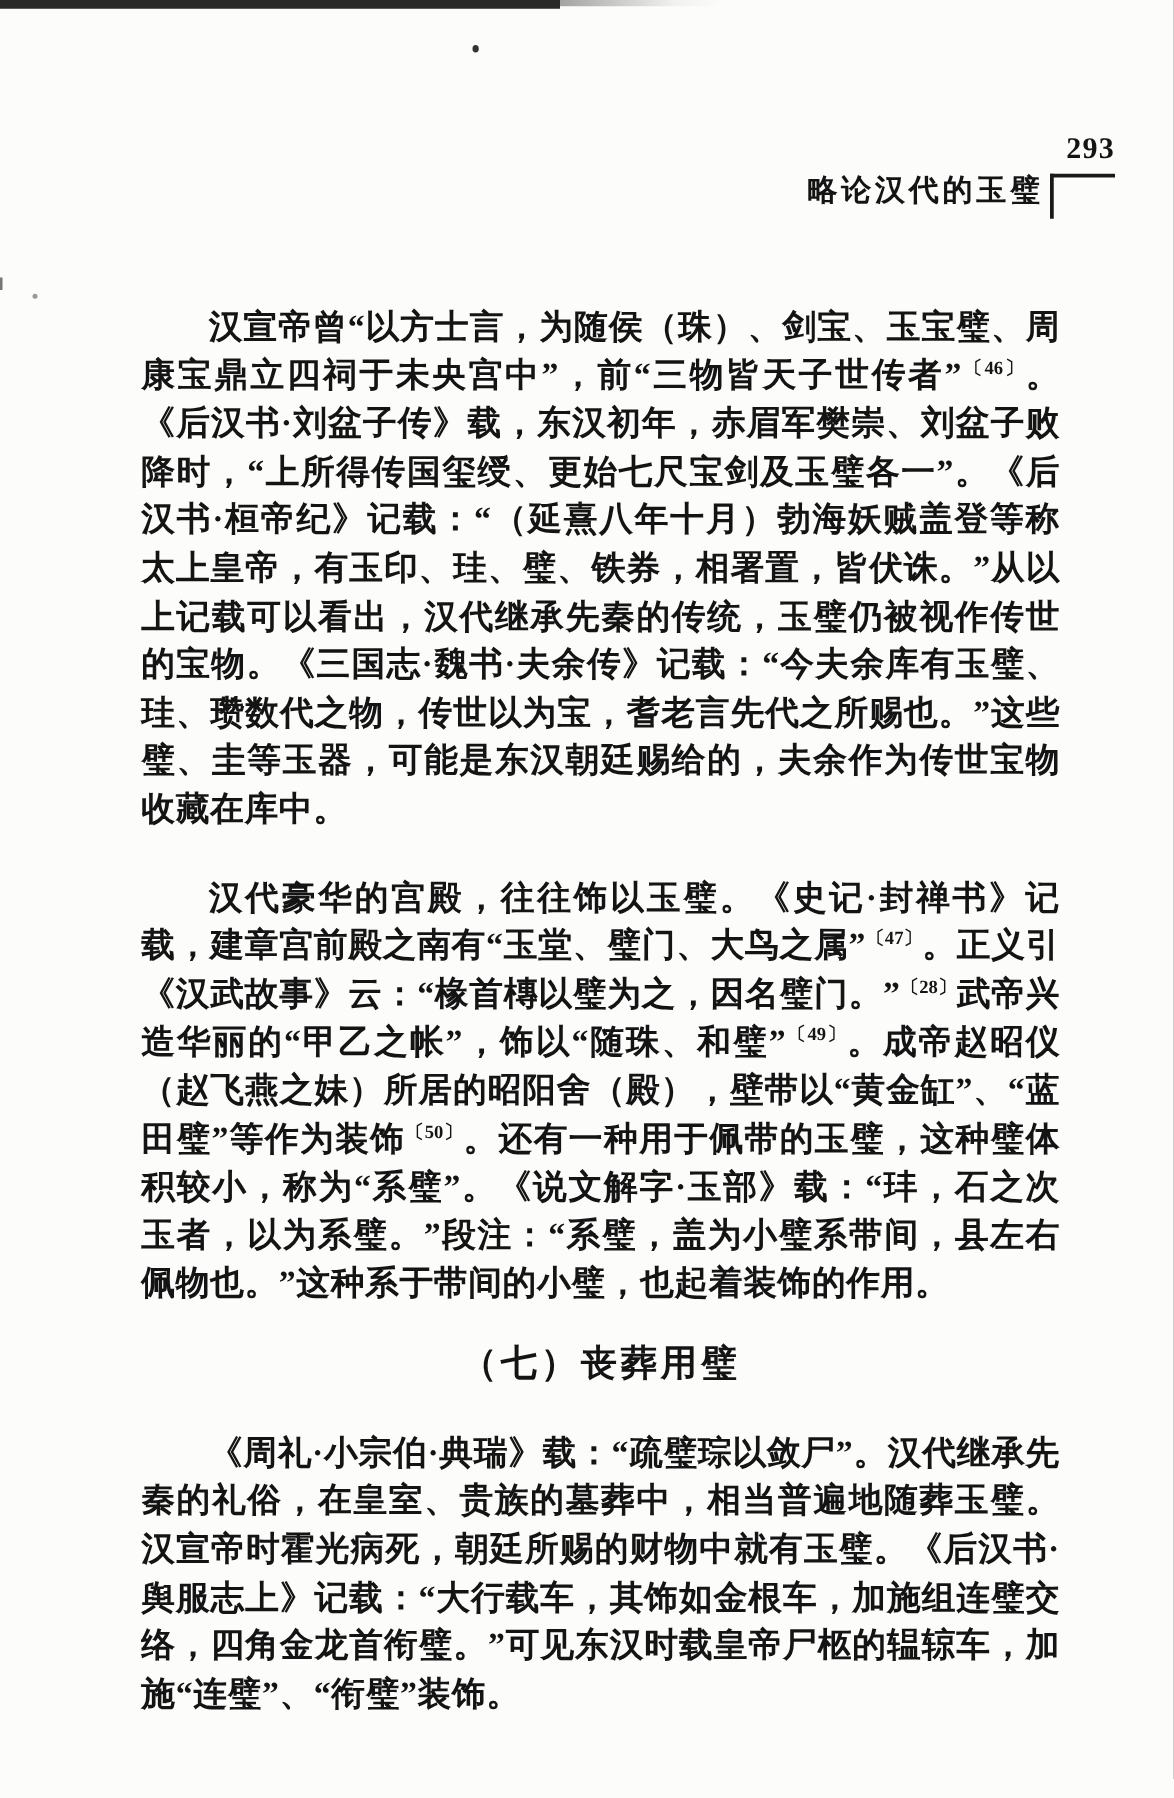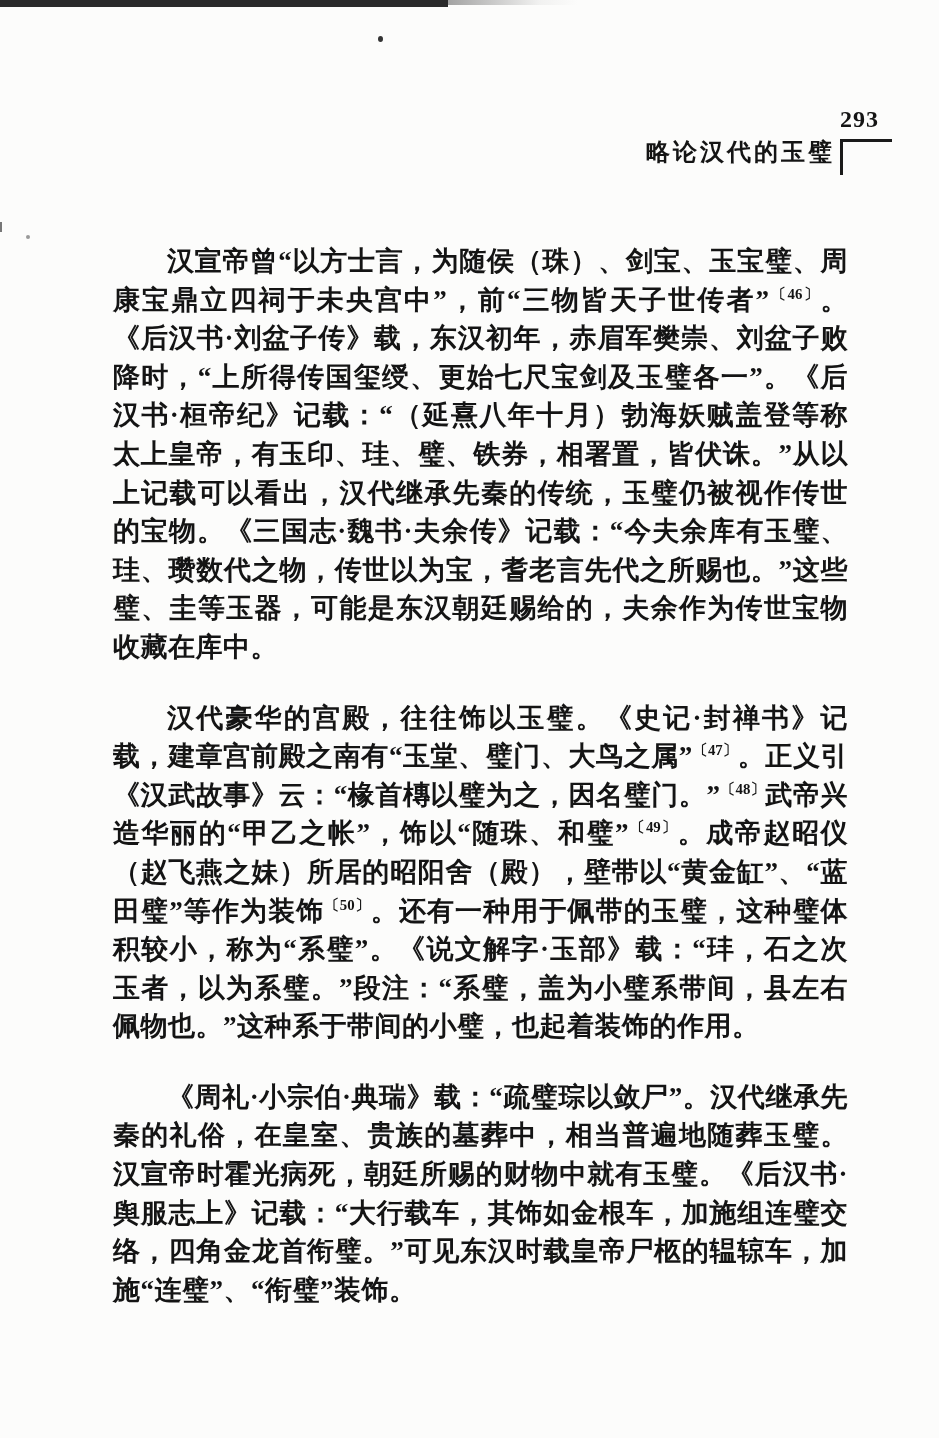--- a/index.html
+++ b/index.html
@@ -34,21 +34,21 @@
     width: 4px; height: 4px; background: #999; border-radius: 50%;
   }
   .scan-tick-left {
     position: absolute; left: 0; top: 222px;
     width: 2px; height: 10px; background: #777;
   }
 
   
   .page-number {
     position: absolute; left: 840px; top: 106px;
-    width: 52px; text-align: left;
+    width: 52px; text-align: right;
     font-size: 24px; font-weight: 700; letter-spacing: 1px;
   }
   .corner-rule-h {
     position: absolute; left: 840px; top: 139px;
     width: 52px; height: 3px; background: #1a1a1a;
   }
   .corner-rule-v {
     position: absolute; left: 840px; top: 139px;
     width: 3px; height: 36px; background: #1a1a1a;
   }
@@ -99,18 +99,19 @@
   <div class="page-number">293</div>
   <div class="corner-rule-h"></div>
   <div class="corner-rule-v"></div>
   <div class="running-head">略论汉代的玉璧</div>
 
   <div class="body-text">
 
 
     <p class="para indent">汉宣帝曾“以方士言，为随侯（珠）、剑宝、玉宝璧、周康宝鼎立四祠于未央宫中”，前“三物皆天子世传者”<sup>〔46〕</sup>。《后汉书·刘盆子传》载，东汉初年，赤眉军樊崇、刘盆子败降时，“上所得传国玺绶、更始七尺宝剑及玉璧各一”。《后汉书·桓帝纪》记载：“（延熹八年十月）勃海妖贼盖登等称太上皇帝，有玉印、珪、璧、铁券，相署置，皆伏诛。”从以上记载可以看出，汉代继承先秦的传统，玉璧仍被视作传世的宝物。《三国志·魏书·夫余传》记载：“今夫余库有玉璧、珪、瓒数代之物，传世以为宝，耆老言先代之所赐也。”这些璧、圭等玉器，可能是东汉朝廷赐给的，夫余作为传世宝物收藏在库中。</p>
 
-    <p class="para indent">汉代豪华的宫殿，往往饰以玉璧。《史记·封禅书》记载，建章宫前殿之南有“玉堂、璧门、大鸟之属”<sup>〔47〕</sup>。正义引《汉武故事》云：“椽首槫以璧为之，因名璧门。”<sup>〔48〕</sup>武帝兴造华丽的“甲乙之帐”，饰以“随珠、和璧”<sup>〔49〕</sup>。成帝赵昭仪（赵飞燕之妹）所居的昭阳舍（殿），壁带以“黄金缸”、“蓝田璧”等作为装饰<sup>〔50〕</sup>。还有一种用于佩带的玉璧，这种璧体积较小，称为“系璧”。《说文解字·玉部》载：“玤，石之次玉者，以为系璧。”段注：“系璧，盖为小璧系带间，县左右佩物也。”这种系于带间的小璧，也起着装饰的作用。</p>
+    <p class="para indent">汉代豪华的宫殿，往往饰以玉璧。《史记·封禅书》记载，建章宫前殿之南有“玉堂、璧门、大鸟之属”<sup>〔47〕</sup>。正义引《汉武故事》云：“椽首槫以璧为之，因名璧门。”<sup>〔28〕</sup>武帝兴造华丽的“甲乙之帐”，饰以“随珠、和璧”<sup>〔49〕</sup>。成帝赵昭仪（赵飞燕之妹）所居的昭阳舍（殿），壁带以“黄金缸”、“蓝田璧”等作为装饰<sup>〔50〕</sup>。还有一种用于佩带的玉璧，这种璧体积较小，称为“系璧”。《说文解字·玉部》载：“玤，石之次玉者，以为系璧。”段注：“系璧，盖为小璧系带间，县左右佩物也。”这种系于带间的小璧，也起着装饰的作用。</p>
 
+    <h2 class="section-heading">（七）丧葬用璧</h2>
     <p class="para indent">《周礼·小宗伯·典瑞》载：“疏璧琮以敛尸”。汉代继承先秦的礼俗，在皇室、贵族的墓葬中，相当普遍地随葬玉璧。汉宣帝时霍光病死，朝廷所赐的财物中就有玉璧。《后汉书·舆服志上》记载：“大行载车，其饰如金根车，加施组连璧交络，四角金龙首衔璧。”可见东汉时载皇帝尸柩的辒辌车，加施“连璧”、“衔璧”装饰。</p>
 
   </div>
 </div>
 
 </body></html>

